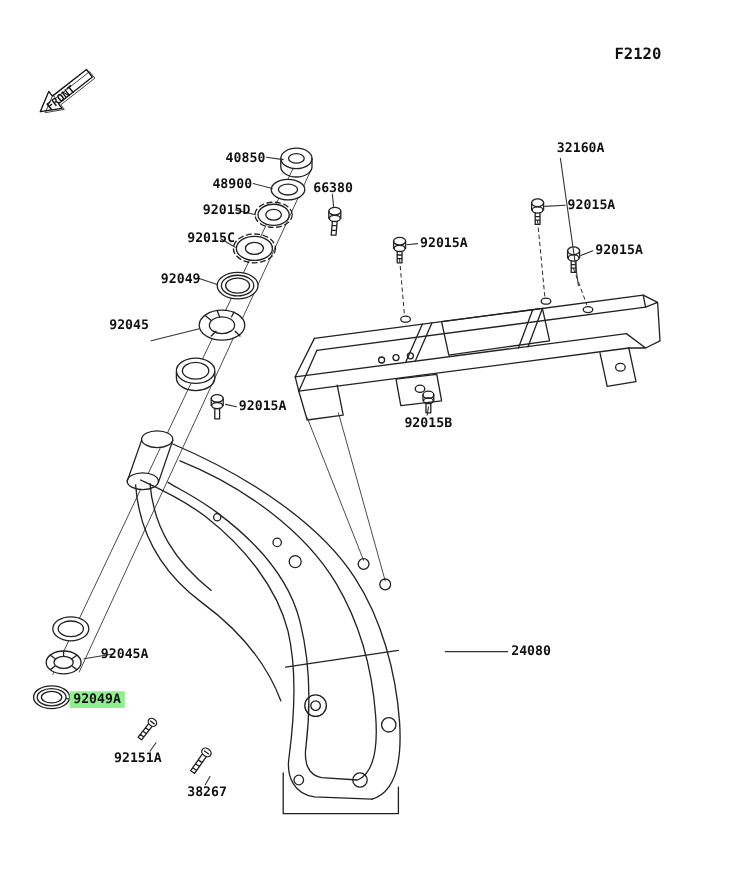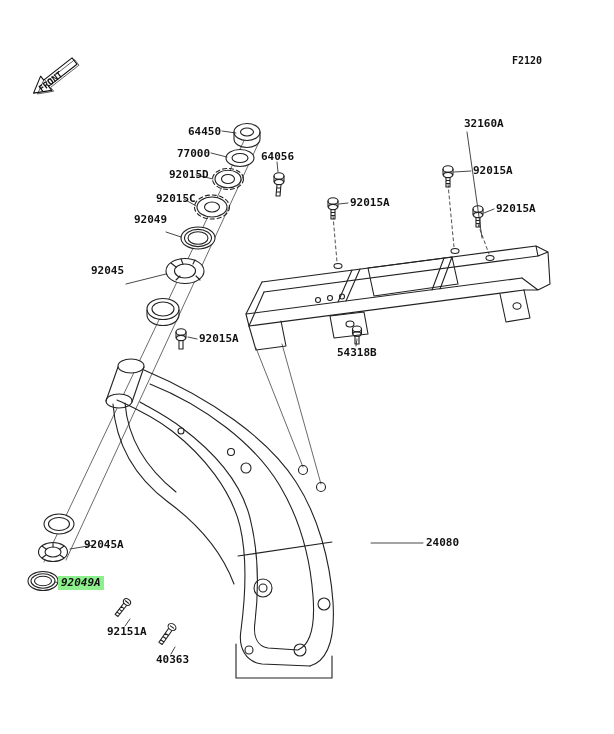--- a/index.html
+++ b/index.html
@@ -7,25 +7,24 @@
     position:relative;width:614px;height:734px;background:#ffffff;
     font-family:"DejaVu Sans Mono","Liberation Mono",monospace;
     overflow:hidden;
   }
   svg.art{position:absolute;left:0;top:0;z-index:1;}
   .pn{
     position:absolute;z-index:2;font-size:11px;font-weight:bold;color:#111;
     white-space:nowrap;line-height:12px;letter-spacing:0;cursor:default;
   }
   .code{
-    position:absolute;z-index:2;font-size:10px;font-weight:bold;color:#111;
+    position:absolute;z-index:2;font-size:13px;font-weight:bold;color:#111;
     white-space:nowrap;
-    margin-top:17px;
   }
-  .hl{background:#8df08d;padding:1px 3px;font-style:italic;}
+  .hl{background:#8df08d;padding:1px 3px;}
 </style>
 </head>
 <body>
 
 <div class="canvas">
 
   <svg class="art" width="614" height="734" viewBox="0 0 614 734" fill="none" stroke="#222" stroke-width="1.1" stroke-linecap="round" stroke-linejoin="round">
 
     <g stroke="#444" stroke-width="0.8">
       <path d="M251,126 L44,562"></path>
@@ -212,32 +211,32 @@
 
     <g transform="translate(28,86) rotate(-38)">
       <polygon points="0,9 16,0 16,5 52,5 52,13 16,13 16,18" stroke="#111" fill="#fff"></polygon>
       <polygon points="3,12 17,4.5 17,8 53,8 53,15 17,15 17,19.5" stroke="#111" stroke-width="0.6"></polygon>
       <text x="7" y="13.5" font-size="9" font-weight="bold" fill="#111" stroke="none">FRONT</text>
     </g>
   </svg>
 
   <div class="code" style="left:512px;top:38px">F2120</div>
 
-  <div class="pn" style="left:188px;top:126px">64450</div>
-  <div class="pn" style="left:177px;top:148px">77000</div>
-  <div class="pn" style="left:261px;top:151px">64056</div>
+  <div class="pn" style="left:188px;top:126px">40850</div>
+  <div class="pn" style="left:177px;top:148px">48900</div>
+  <div class="pn" style="left:261px;top:151px">66380</div>
   <div class="pn" style="left:169px;top:169px">92015D</div>
   <div class="pn" style="left:156px;top:193px">92015C</div>
-  <div class="pn" style="left:134px;top:214px">92049</div>
+  <div class="pn" style="left:134px;top:227px">92049</div>
   <div class="pn" style="left:91px;top:265px">92045</div>
   <div class="pn" style="left:464px;top:118px">32160A</div>
   <div class="pn" style="left:473px;top:165px">92015A</div>
   <div class="pn" style="left:496px;top:203px">92015A</div>
   <div class="pn" style="left:350px;top:197px">92015A</div>
-  <div class="pn" style="left:337px;top:347px">54318B</div>
+  <div class="pn" style="left:337px;top:347px">92015B</div>
   <div class="pn" style="left:199px;top:333px">92015A</div>
   <div class="pn" style="left:426px;top:537px">24080</div>
   <div class="pn" style="left:84px;top:539px">92045A</div>
   <div class="pn hl" style="left:58px;top:576px">92049A</div>
-  <div class="pn" style="left:107px;top:626px">92151A</div>
-  <div class="pn" style="left:156px;top:654px">40363</div>
+  <div class="pn" style="left:95px;top:626px">92151A</div>
+  <div class="pn" style="left:156px;top:654px">38267</div>
 
 </div>
 
 </body></html>

